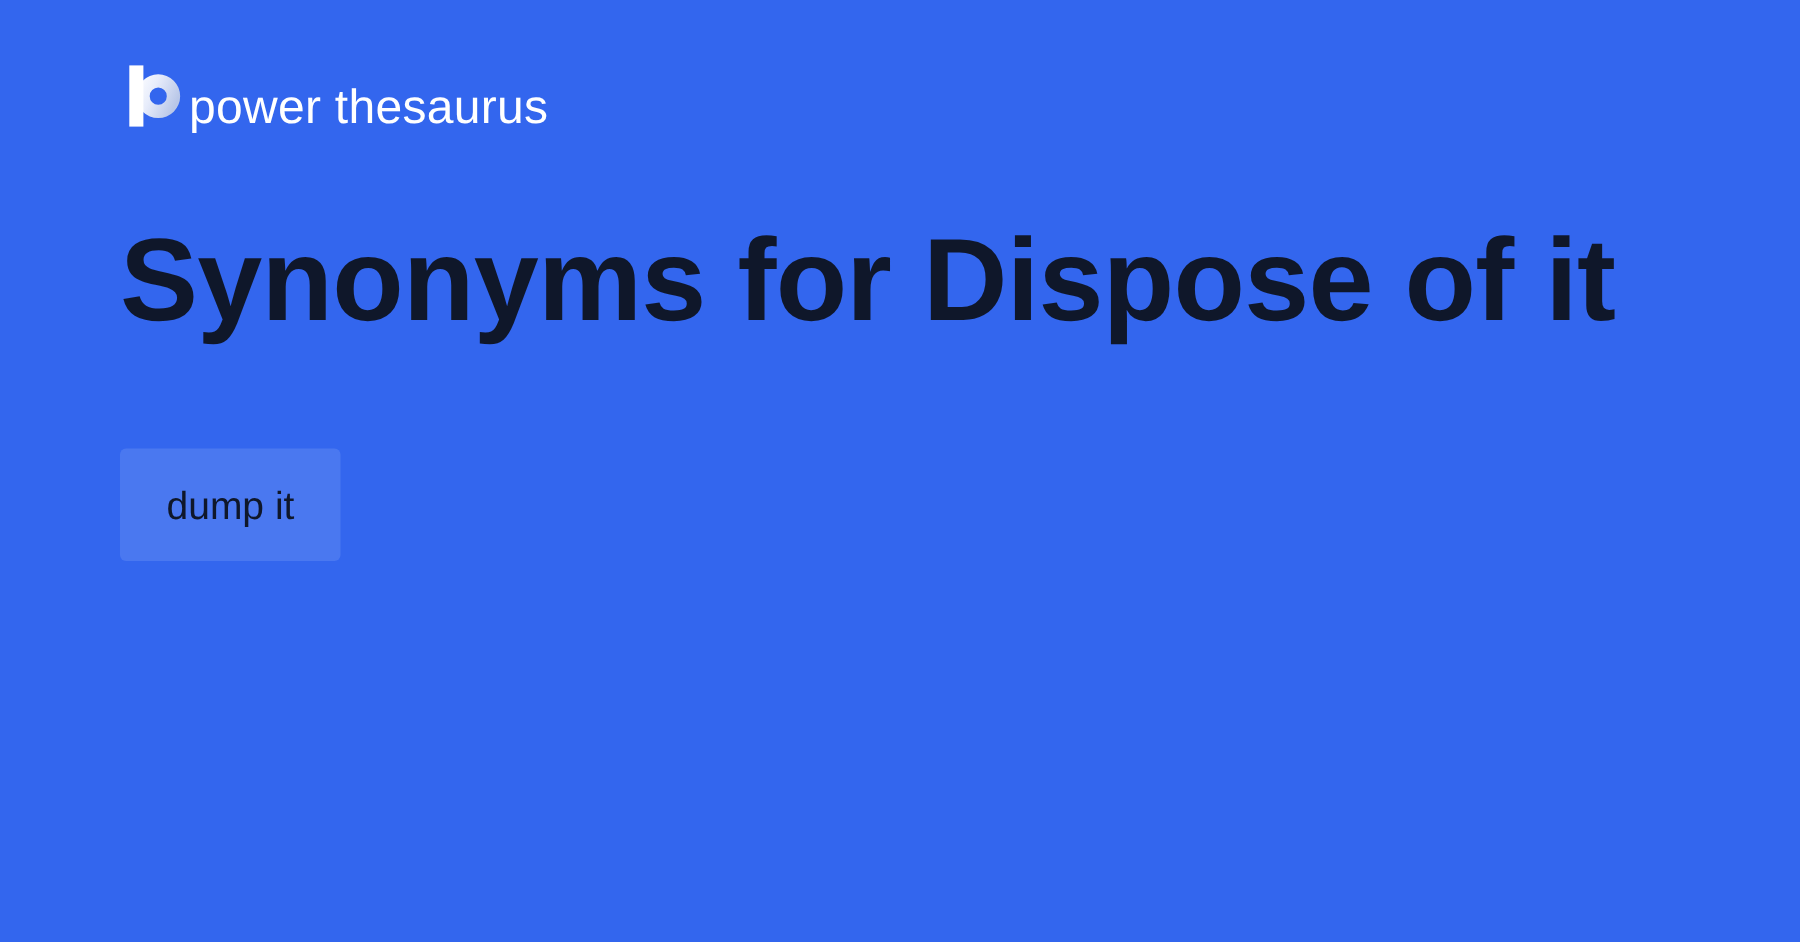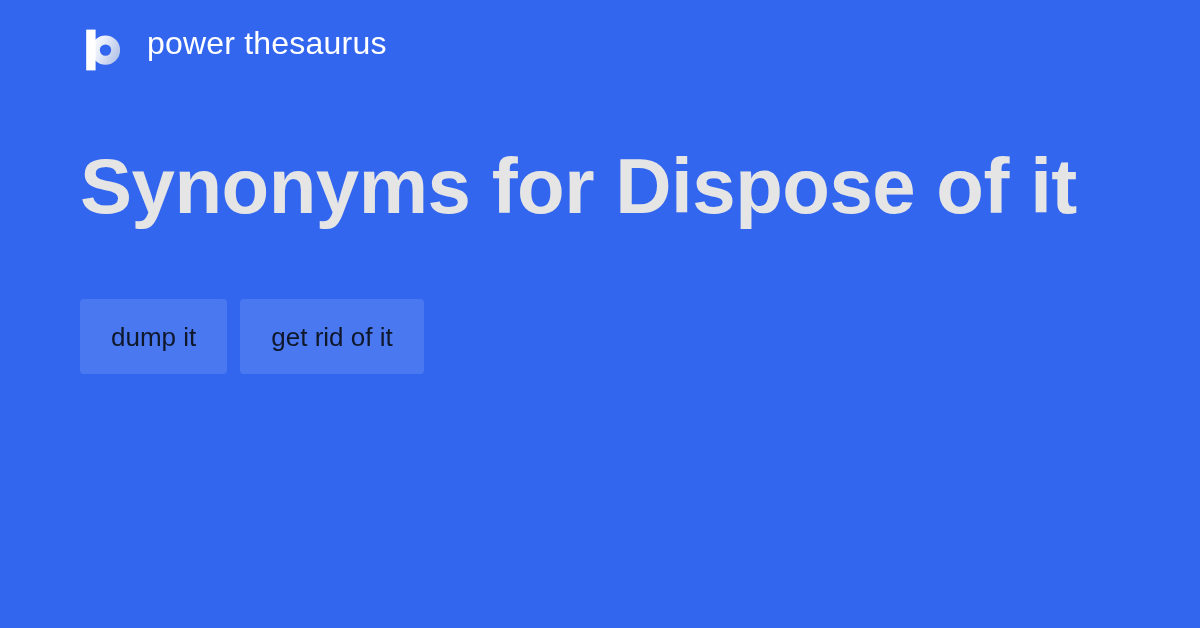--- a/index.html
+++ b/index.html
@@ -21,22 +21,21 @@
     background: #3366ee;
     box-sizing: border-box;
     padding: 0 80px;
     display: flex;
     flex-direction: column;
   }
 
   
   .brand {
     display: flex;
-    align-items: flex-start;
-    gap: 21px;
+    align-items: flex-end;
     margin-top: 27px;
     height: 60px;
   }
   .logo-mark {
     width: 46px;
     height: 46px;
     position: relative;
     flex: 0 0 auto;
     display: block;
   }
@@ -51,21 +50,21 @@
     font-weight: 400;
     letter-spacing: 0.2px;
     line-height: 1;
     white-space: nowrap;
   }
 
   
   .headline {
     margin: 0;
     padding: 0;
-    color: #e5e5e5;
+    color: #0f172a;
     font-size: 78px;
     font-weight: 700;
     line-height: 110px;
     letter-spacing: -0.5px;
     max-width: 1000px;
     margin-top: 44px;
   }
 
   
   .chips {
@@ -114,16 +113,15 @@
         <rect x="6.2" y="2.6" width="9.4" height="40.8" fill="#ffffff"></rect>
       </svg>
     </span>
     <span class="brand-name">power thesaurus</span>
   </div>
 
   <h1 class="headline">Synonyms for Dispose of it</h1>
 
   <div class="chips">
     <span class="chip">dump it</span>
-    <span class="chip">get rid of it</span>
   </div>
 
 </div>
 
 </body></html>

